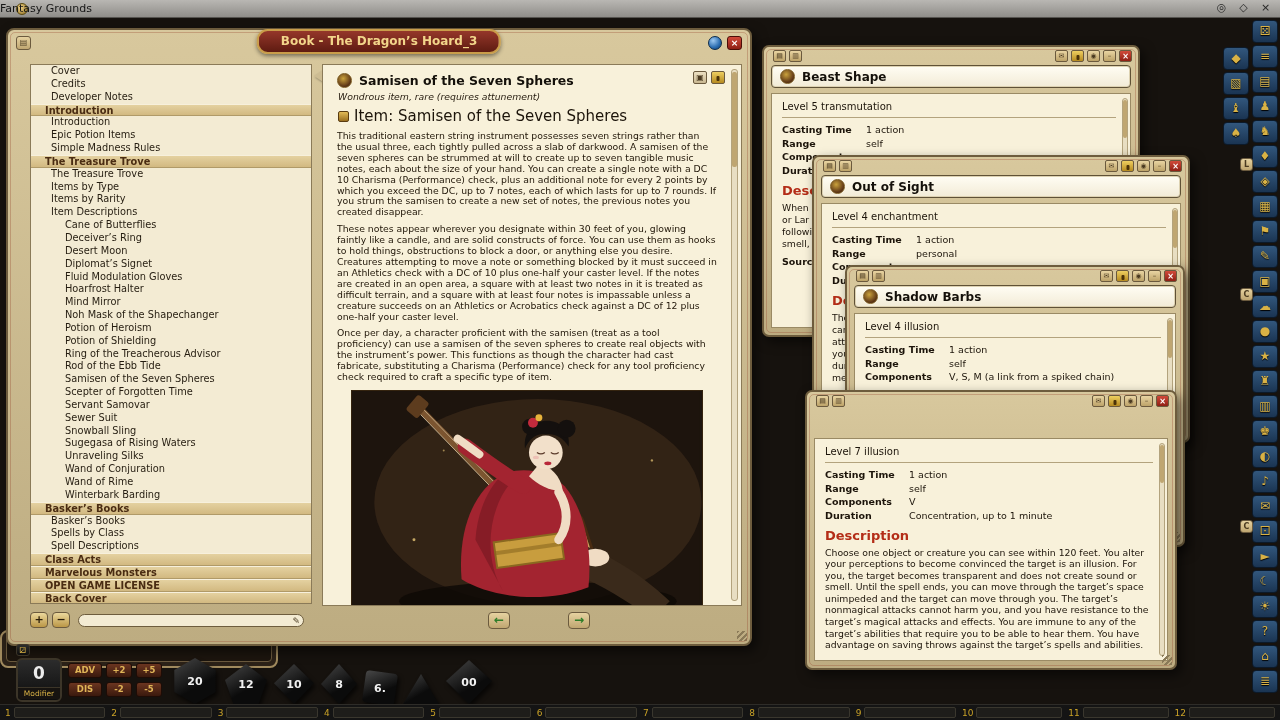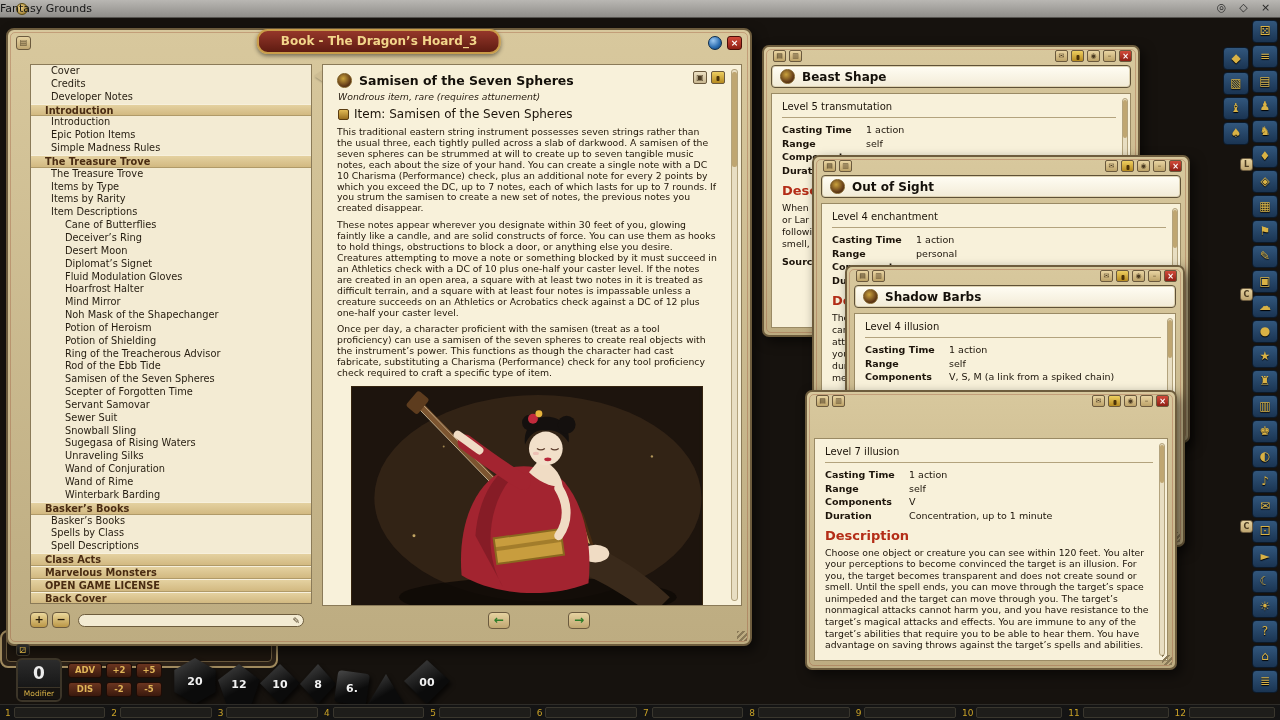--- a/index.html
+++ b/index.html
@@ -77,21 +77,21 @@
              border:1px solid #b3a37d;border-radius:3px}
   .cp-thumb{position:absolute;left:0;top:2px;width:5px;height:95px;background:#bfa671;border-radius:2px}
   .article-title-row{display:flex;align-items:center;gap:7px;margin-bottom:3px}
   .article-title-icon{width:15px;height:15px;border-radius:50%;flex:0 0 15px;
                       background:radial-gradient(circle at 40% 35%,#caa23c,#5a3214 70%,#2a1608);border:1px solid #7a5a20}
   .article-title{font-size:12.5px;font-weight:bold;color:#14100a}
   .article-subtitle{font-size:9.3px;font-style:italic;margin:0 0 5px 1px;color:#241a0e}
   .article-link-row{display:flex;align-items:center;gap:5px;margin:0 0 6px 1px}
   .article-link-icon{width:11px;height:11px;background:linear-gradient(#e2bb56,#9a6e1e);
                      border:1px solid #5a3c10;border-radius:2px}
-  .article-link-text{font-size:12px;color:#1c140a}
+  .article-link-text{font-size:15px;color:#1c140a}
   .article-p{font-size:9.3px;line-height:10.9px;margin-bottom:6px;color:#201608}
   .article-image{width:352px;height:232px;margin:7px auto 0;border:1px solid #35240f;background:#1d140d;display:block}
 
   .book-zoom{position:absolute;top:582px;width:18px;height:16px;background:linear-gradient(#ecd89c,#bb9747);
              border:1px solid #6b5a3e;border-radius:4px;font-size:11px;font-weight:bold;color:#2a1c08;
              text-align:center;line-height:14px}
   .book-slider{position:absolute;left:70px;top:584px;width:226px;height:13px;background:#f3ebd3;
                border:1px solid #6d5c3d;border-radius:7px}
   .book-slider .pencil{position:absolute;right:3px;top:0;font-size:9px;color:#4a3a20;line-height:12px}
   .book-nav{position:absolute;top:582px;width:22px;height:17px;background:linear-gradient(#e6d2a0,#bfa671);
@@ -126,21 +126,21 @@
   .sw-desc-heading{font-size:13px;font-weight:bold;color:#b42d17;margin:7px 0 4px}
   .sw-p{font-size:9.3px;line-height:11.6px;margin-bottom:7px}
   .sw-line{font-size:9.3px;line-height:12px;white-space:nowrap}
   .sw-source{font-weight:bold;font-size:9.5px;margin-top:6px}
   .sw-frag{position:absolute;font-size:9.3px;white-space:nowrap}
   .sw-scroll{position:absolute;right:2px;top:4px;bottom:4px;width:6px;background:#e8dec2;
              border:1px solid #b3a37d;border-radius:3px}
   .sw-thumb{position:absolute;left:0;top:1px;width:4px;height:38px;background:#bfa671;border-radius:2px}
 
   
-  .dice-tray{position:absolute;left:172px;top:654px;height:50px;z-index:30;display:flex;align-items:flex-end;}
+  .dice-tray{position:absolute;left:172px;top:654px;height:50px;z-index:30;display:flex;align-items:flex-end;gap:7px}
   .die{position:relative;filter:drop-shadow(2px 3px 2px rgba(0,0,0,.65))}
   .die-shape{background:linear-gradient(150deg,#484848,#0b0b0b 60%)}
   .die-num{position:absolute;left:0;right:0;top:50%;transform:translateY(-50%);text-align:center;
            font-size:11px;font-weight:bold;color:#f2f2f2}
   .die-d20 .die-shape{width:46px;height:46px;clip-path:polygon(50% 0,95% 26%,95% 74%,50% 100%,5% 74%,5% 26%)}
   .die-d12 .die-shape{width:42px;height:40px;clip-path:polygon(50% 0,100% 40%,80% 100%,20% 100%,0 40%)}
   .die-d10 .die-shape{width:40px;height:40px;clip-path:polygon(50% 0,100% 48%,50% 100%,0 48%)}
   .die-d8 .die-shape{width:36px;height:40px;clip-path:polygon(50% 0,100% 50%,50% 100%,0 50%)}
   .die-d6 .die-shape{width:32px;height:32px;border-radius:4px;transform:rotate(8deg)}
   .die-d4 .die-shape{width:36px;height:30px;clip-path:polygon(50% 0,100% 100%,0 100%)}

